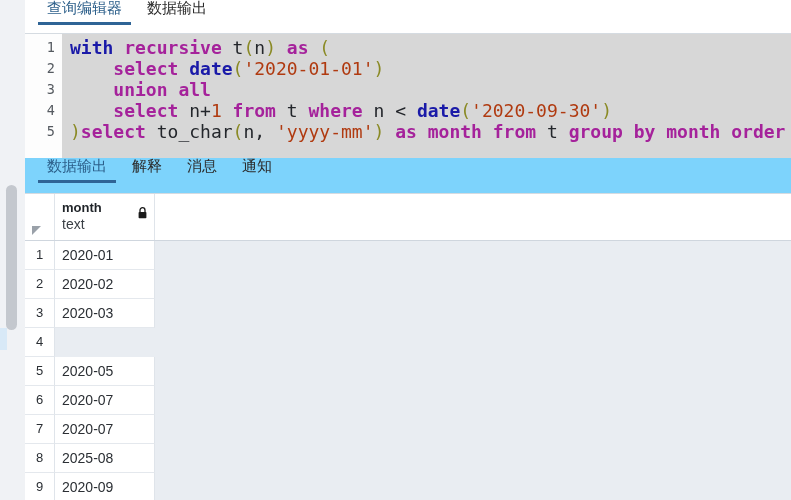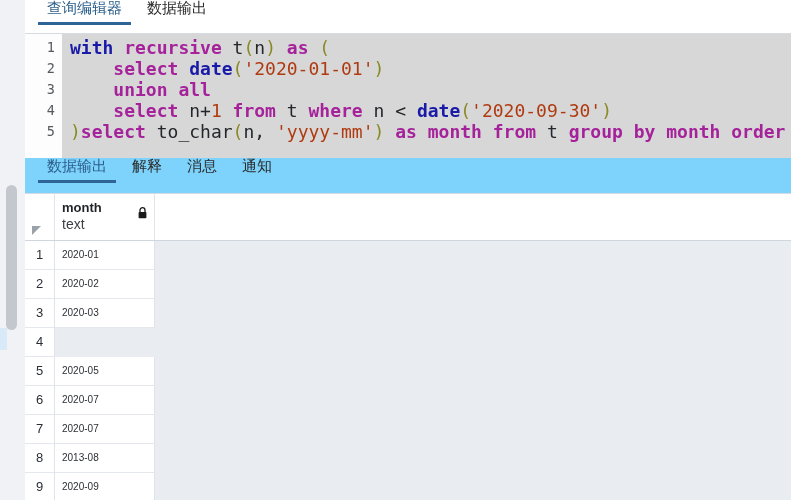--- a/index.html
+++ b/index.html
@@ -186,21 +186,21 @@
     color: #2b2f34;
     line-height: 28px;
   }
   .cell-val {
     width: 100px; flex: 0 0 100px;
     background: #ffffff;
     border-right: 1px solid #dfe4ea;
     border-bottom: 1px solid #e4e8ed;
     box-sizing: border-box;
     padding-left: 7px;
-    font-size: 10px;
+    font-size: 14px;
     color: #2b2f34;
     line-height: 28px;
   }
   .cell-filler { flex: 1 1 auto; }
 </style>
 </head>
 <body>
 
 <div id="app">
 
@@ -287,21 +287,21 @@
           <div class="cell-val">2020-07</div>
           <div class="cell-filler"></div>
         </div>
         <div class="grow">
           <div class="cell-rownum">7</div>
           <div class="cell-val">2020-07</div>
           <div class="cell-filler"></div>
         </div>
         <div class="grow">
           <div class="cell-rownum">8</div>
-          <div class="cell-val">2013-08</div>
+          <div class="cell-val">2025-08</div>
           <div class="cell-filler"></div>
         </div>
         <div class="grow">
           <div class="cell-rownum">9</div>
           <div class="cell-val">2020-09</div>
           <div class="cell-filler"></div>
         </div>
       </div>
   </div>
 

